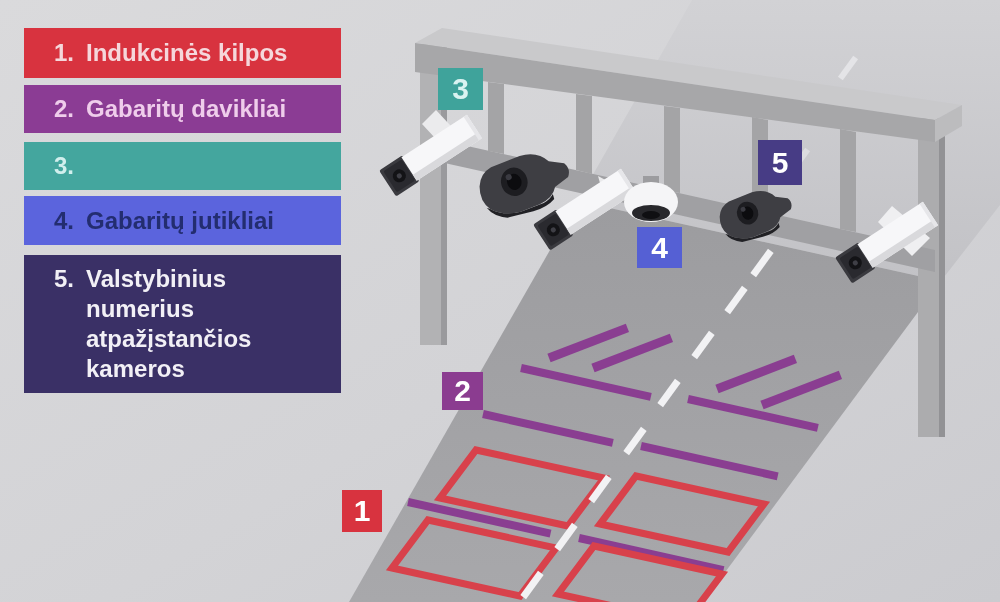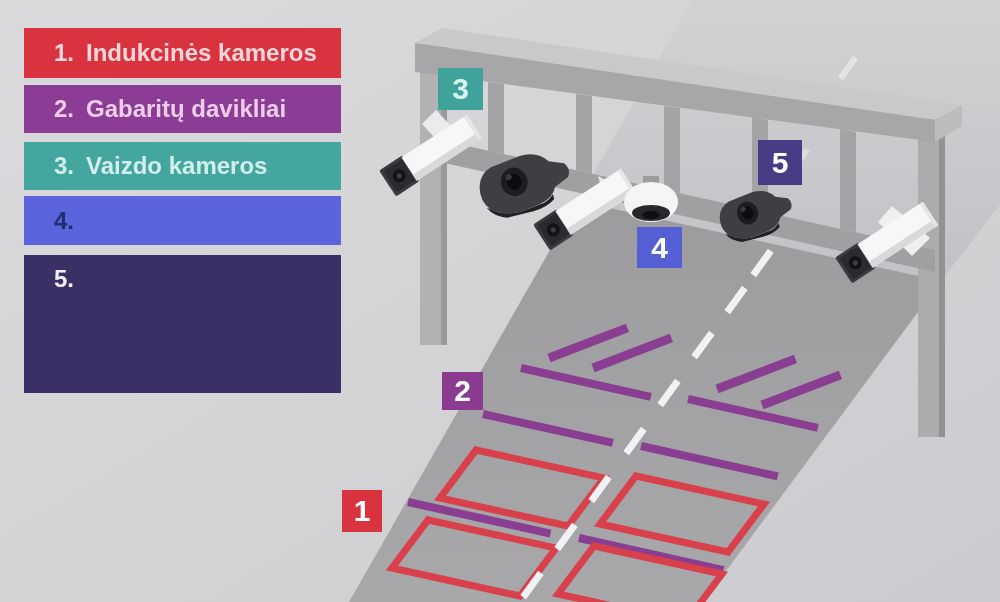--- a/index.html
+++ b/index.html
@@ -171,31 +171,35 @@
   <div class="badge bd4">
       <span>4</span>
     </div>
   <div class="badge bd5">
       <span>5</span>
     </div>
 
   <div class="legend">
     <div class="lbox lb1">
       <span class="num">1.</span>
-      <span class="lbl">Indukcinės kameros</span>
+      <span class="lbl">Indukcinės kilpos</span>
     </div>
     <div class="lbox lb2">
       <span class="num">2.</span>
       <span class="lbl">Gabaritų davikliai</span>
     </div>
     <div class="lbox lb3">
       <span class="num">3.</span>
-      <span class="lbl">Vaizdo kameros</span>
     </div>
     <div class="lbox lb4">
       <span class="num">4.</span>
+      <span class="lbl">Gabaritų jutikliai</span>
     </div>
     <div class="lbox lb5">
       <span class="num">5.</span>
+      <span class="lbl">Valstybinius
+numerius
+atpažįstančios
+kameros</span>
     </div>
   </div>
 
 </div>
 
 </body></html>

